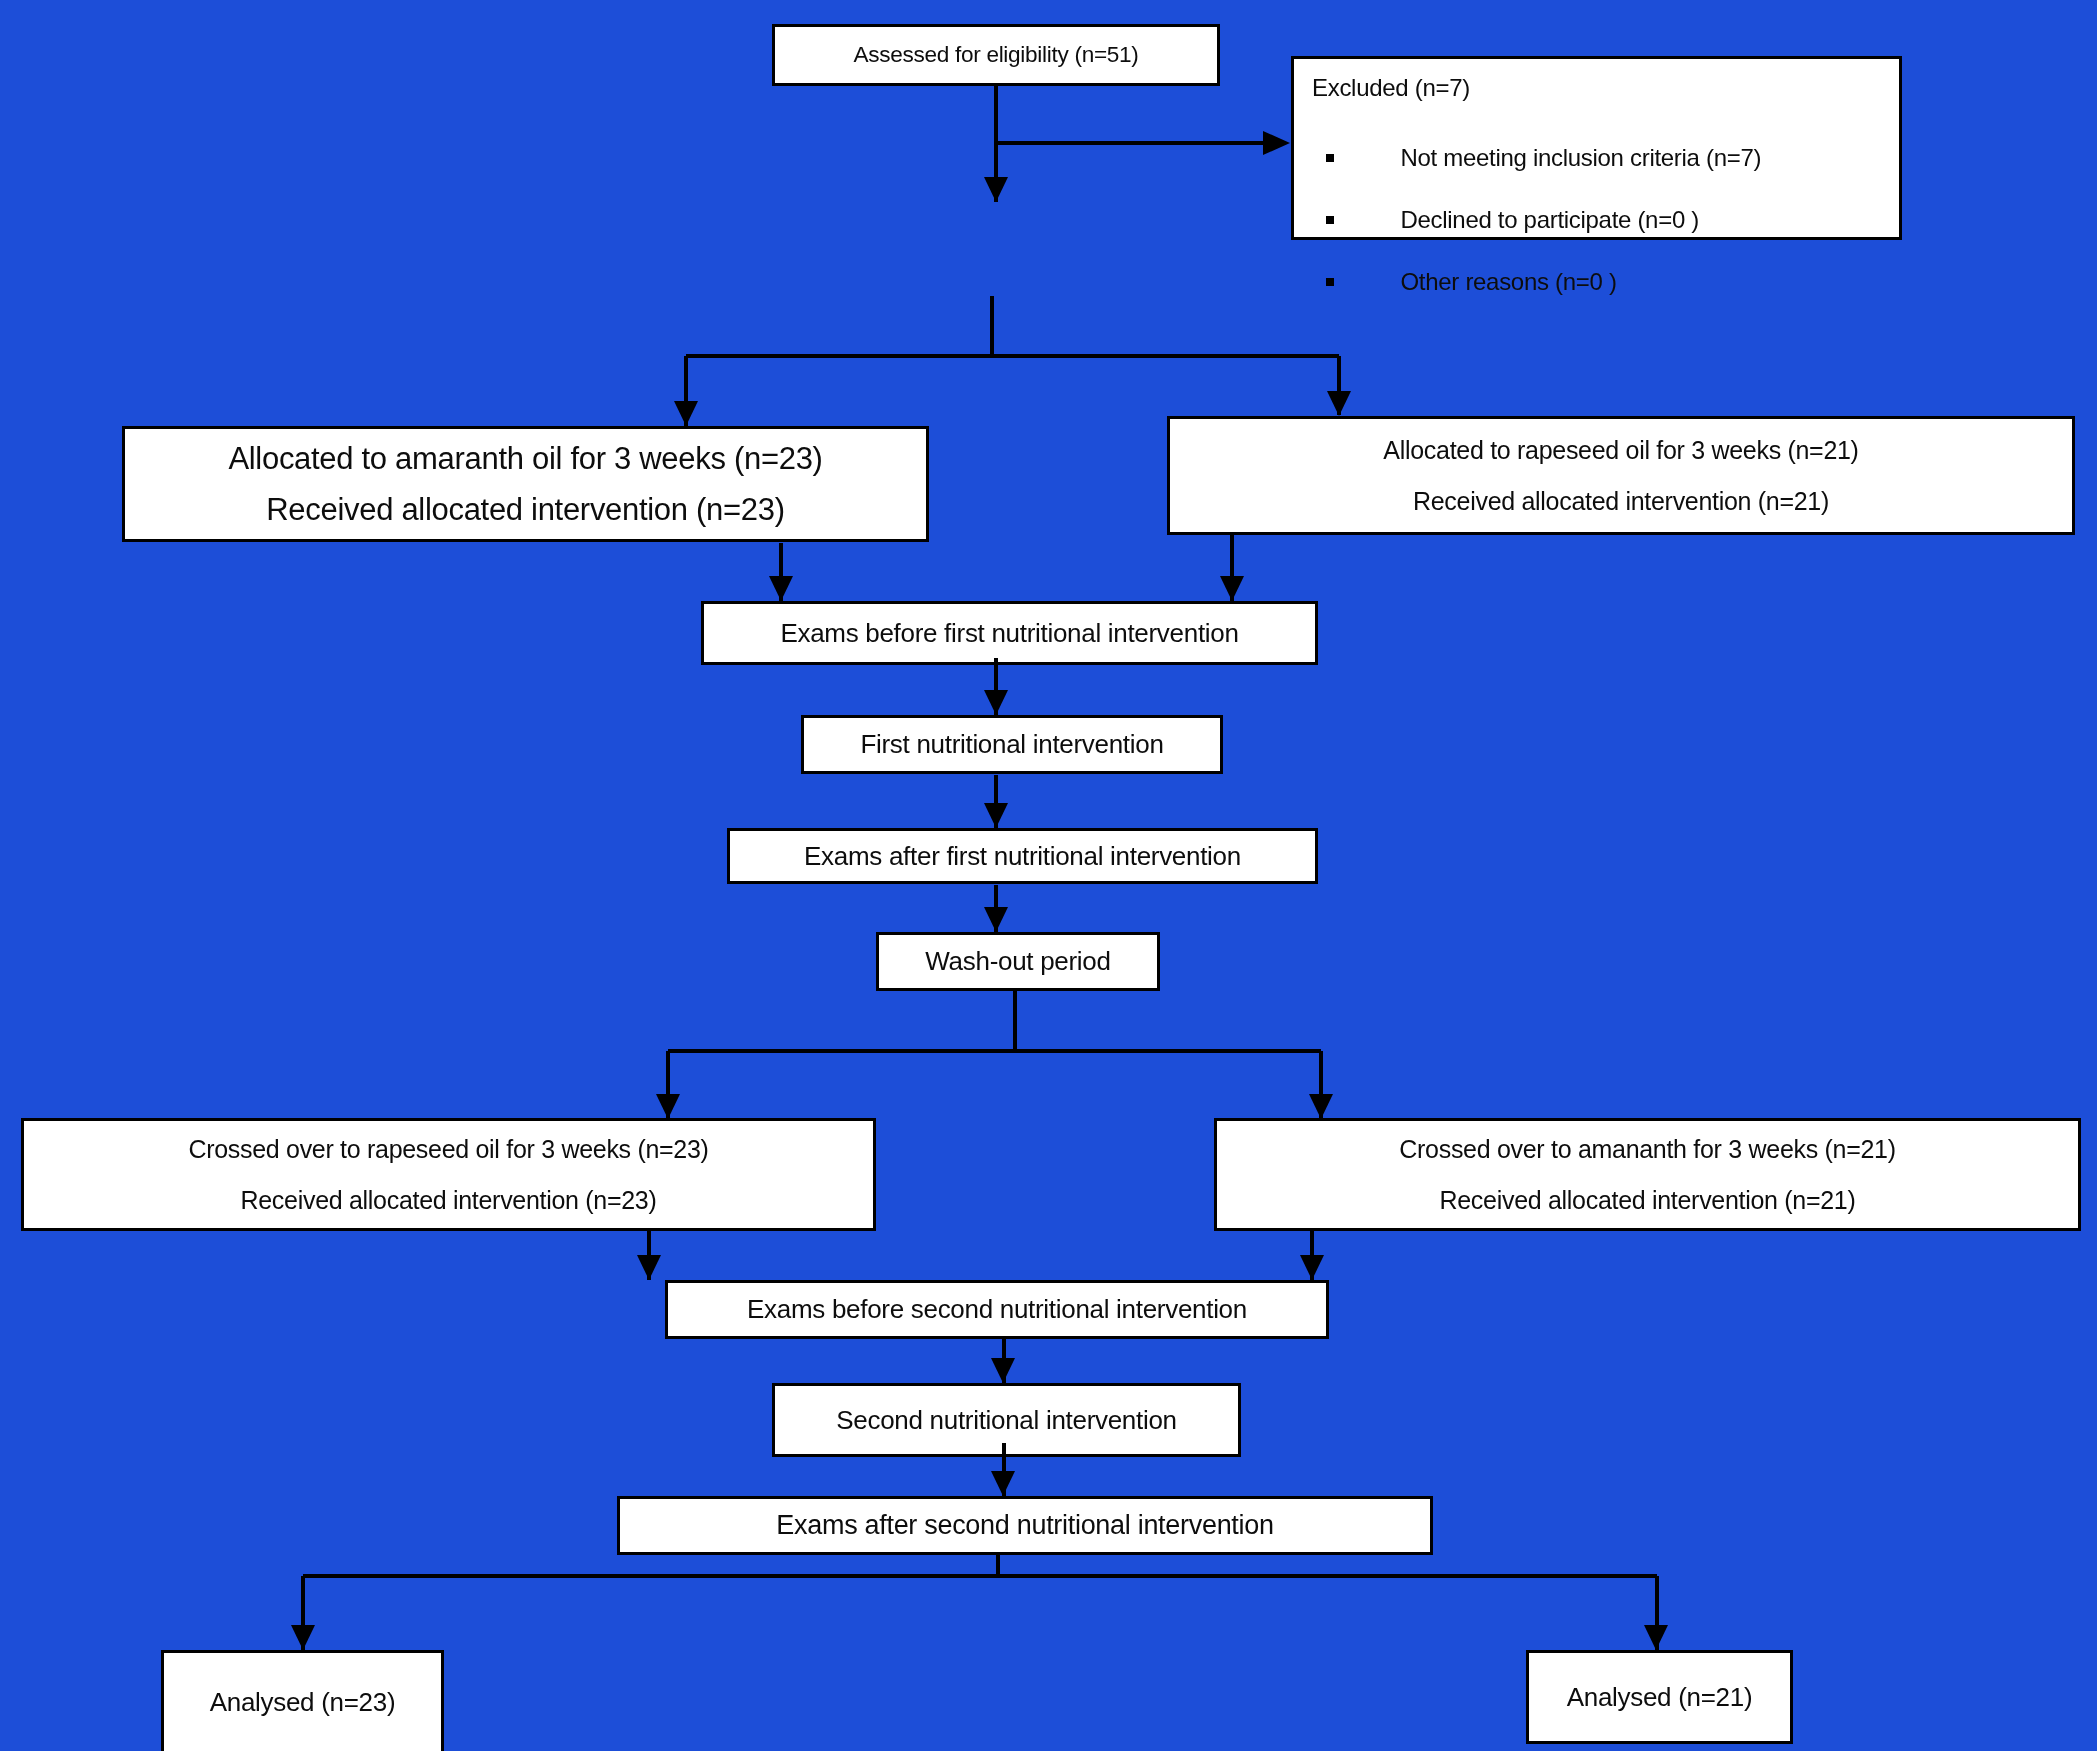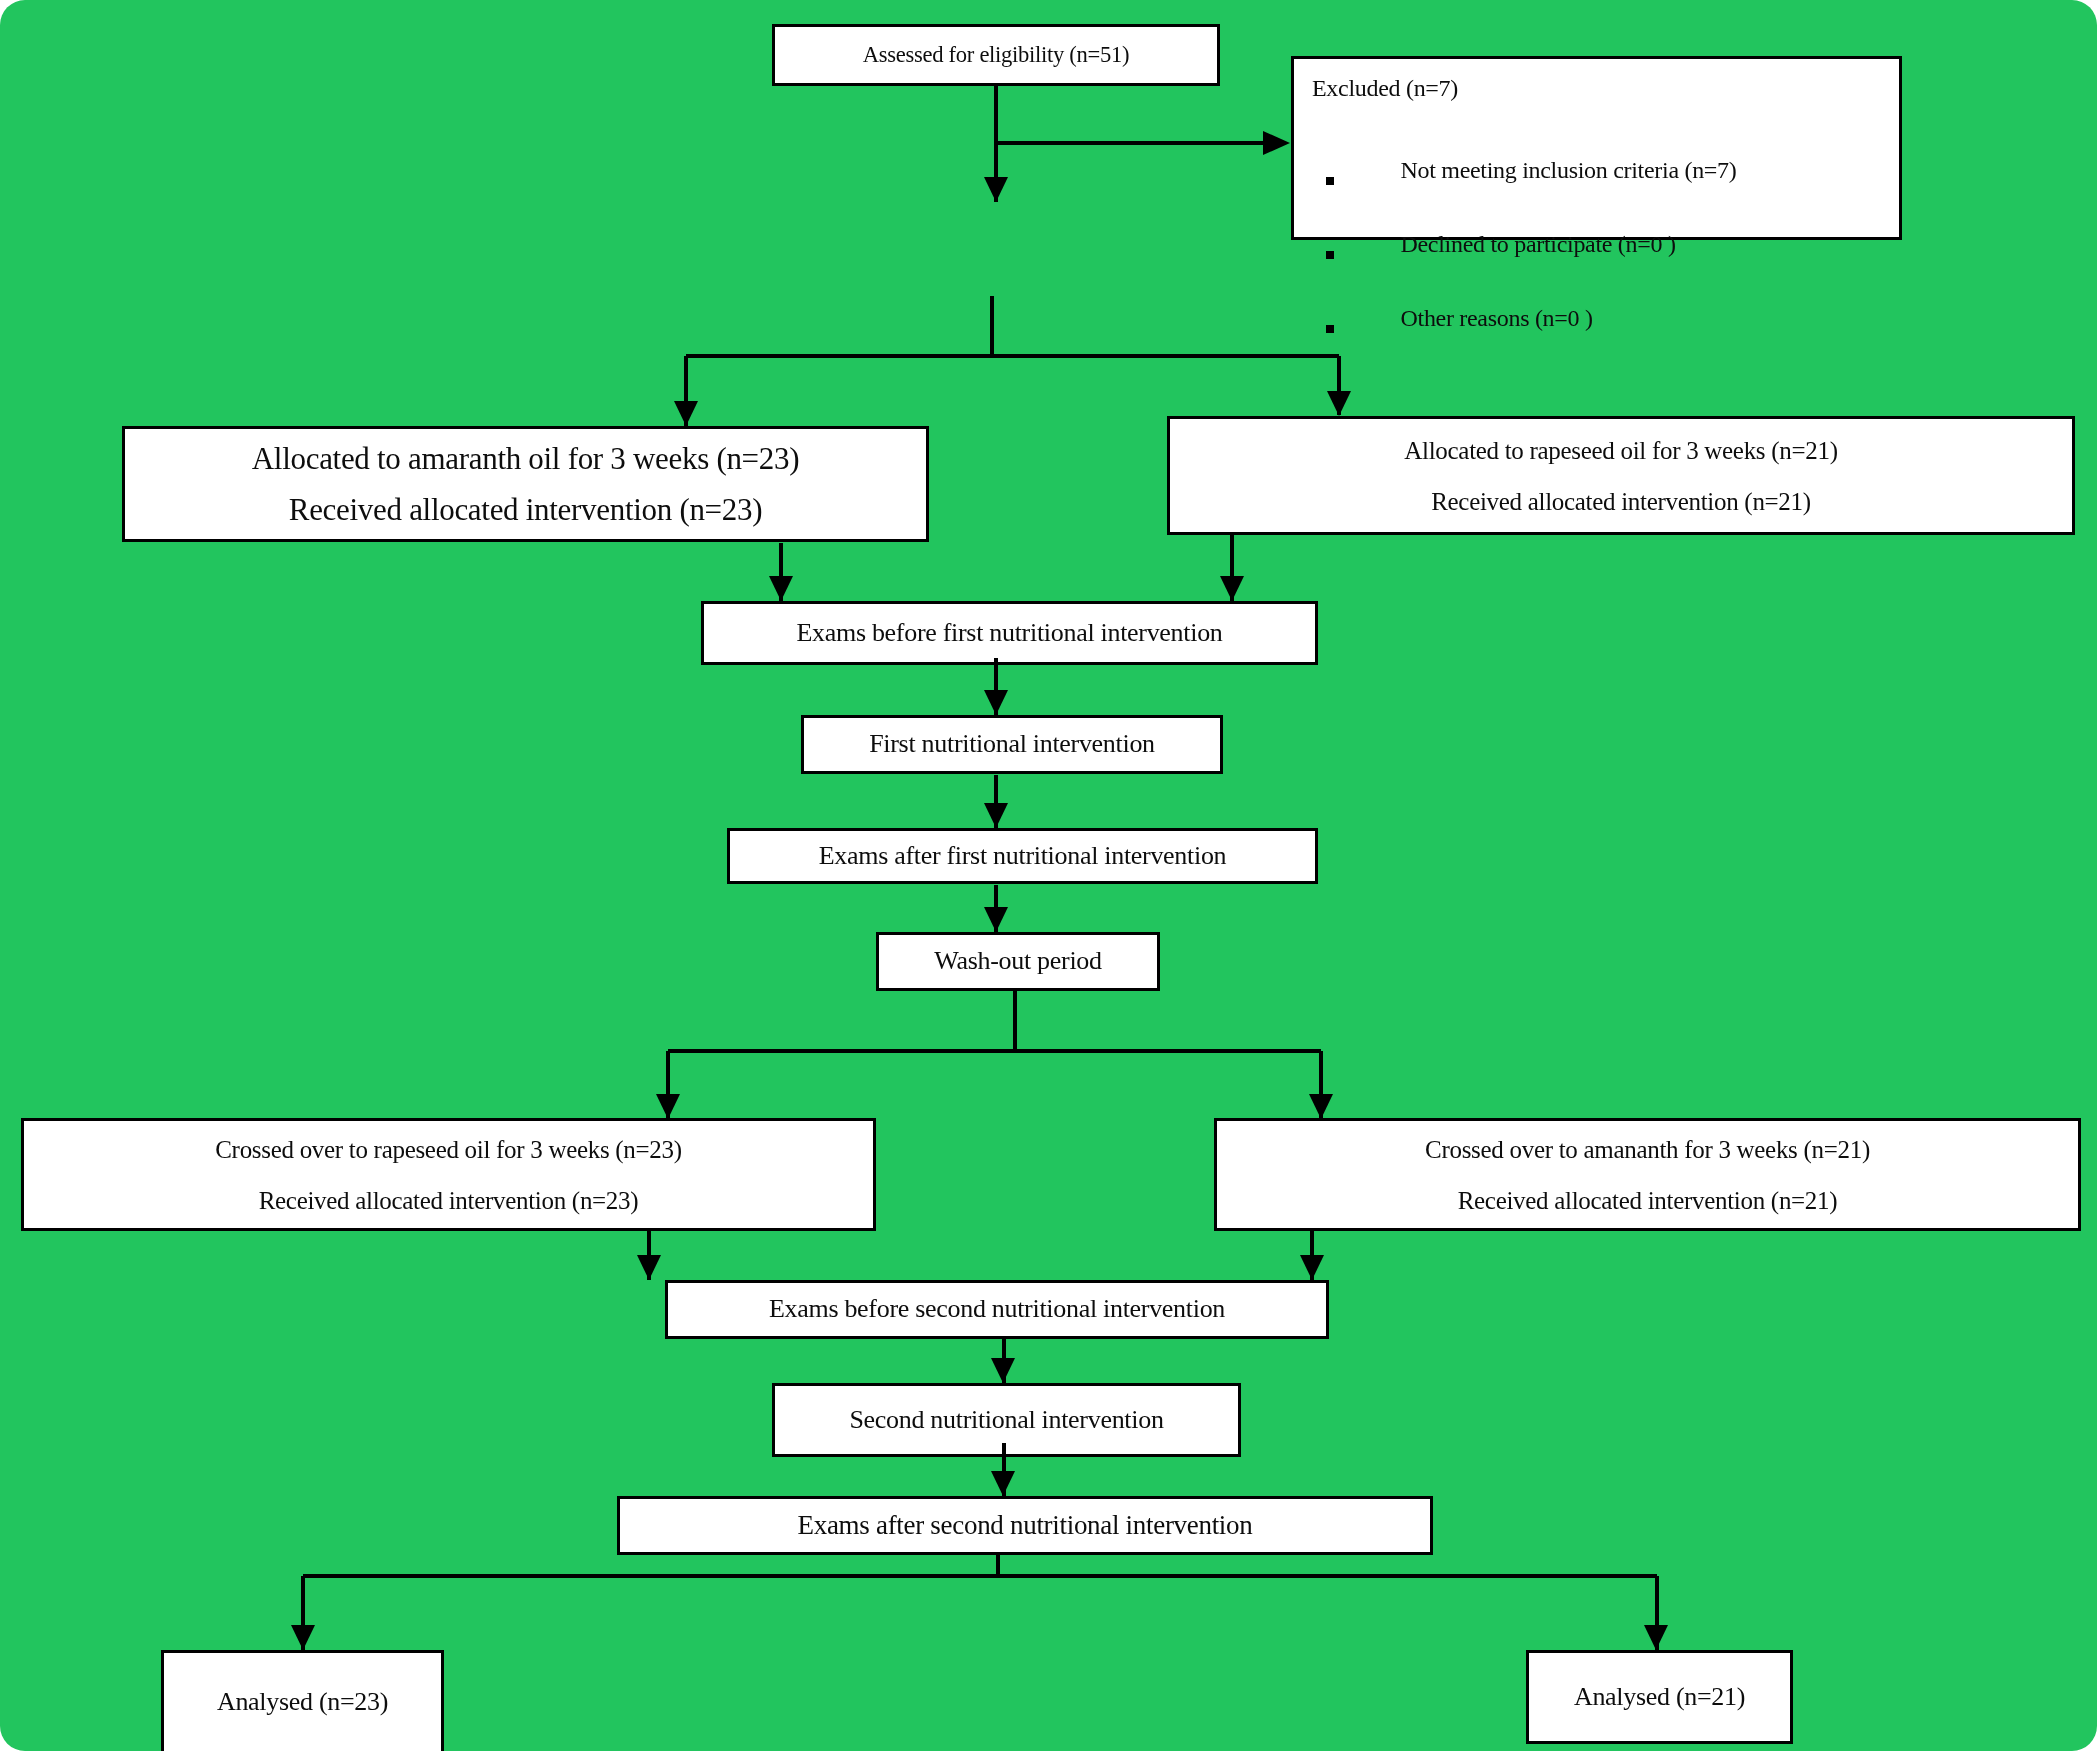--- a/index.html
+++ b/index.html
@@ -4,25 +4,24 @@
 <style>
   html, body {
     margin: 0;
     padding: 0;
     background: #ffffff;
   }
   #canvas {
     position: relative;
     width: 2097px;
     height: 1751px;
-    background: #22c55e;
-    font-family: Liberation Serif, serif;
+    background: #1d4ed8;
+    font-family: Liberation Sans, sans-serif;
     color: #0d0d0d;
     letter-spacing: -0.3px;
-    border-radius: 25px;
   }
   .fbox {
     position: absolute;
     box-sizing: border-box;
     border: 3.6px solid #000000;
     background: #ffffff;
     display: flex;
     flex-direction: column;
     align-items: center;
     justify-content: center;
@@ -37,22 +36,22 @@
     align-items: flex-start;
     justify-content: flex-start;
     text-align: left;
     padding: 14.2px 18px;
   }
   .ex-title {
     margin-bottom: 8.3px;
   }
   .bullet-row {
     display: flex;
-    align-items: flex-end;
-    margin-top: 22px;
+    align-items: flex-start;
+    margin-top: 10px;
   }
   .bullet-marker {
     width: 8.3px;
     height: 8.3px;
     background: #000000;
     margin: 10.7px 0 0 14.2px;
     flex: 0 0 auto;
   }
   .bullet-text {
     margin-left: 66px;

